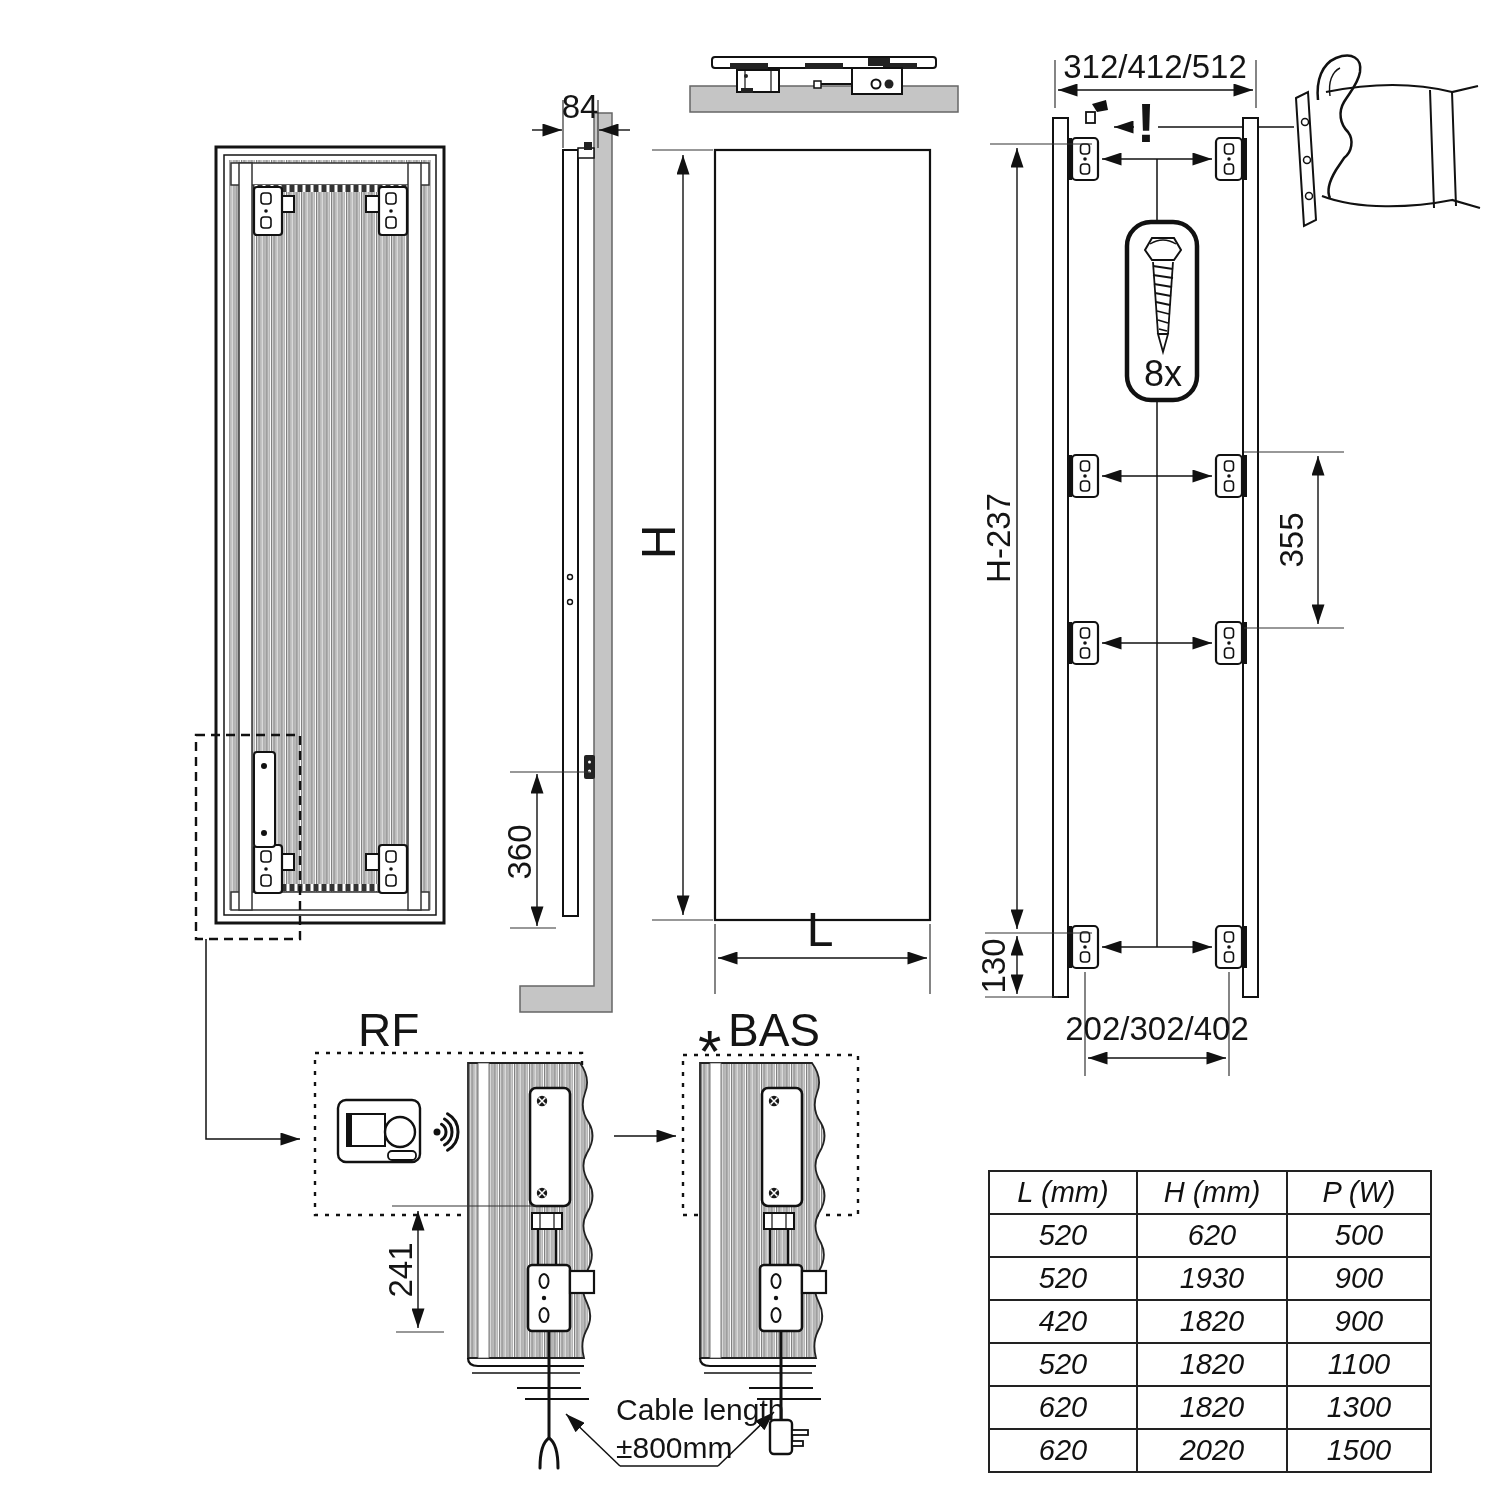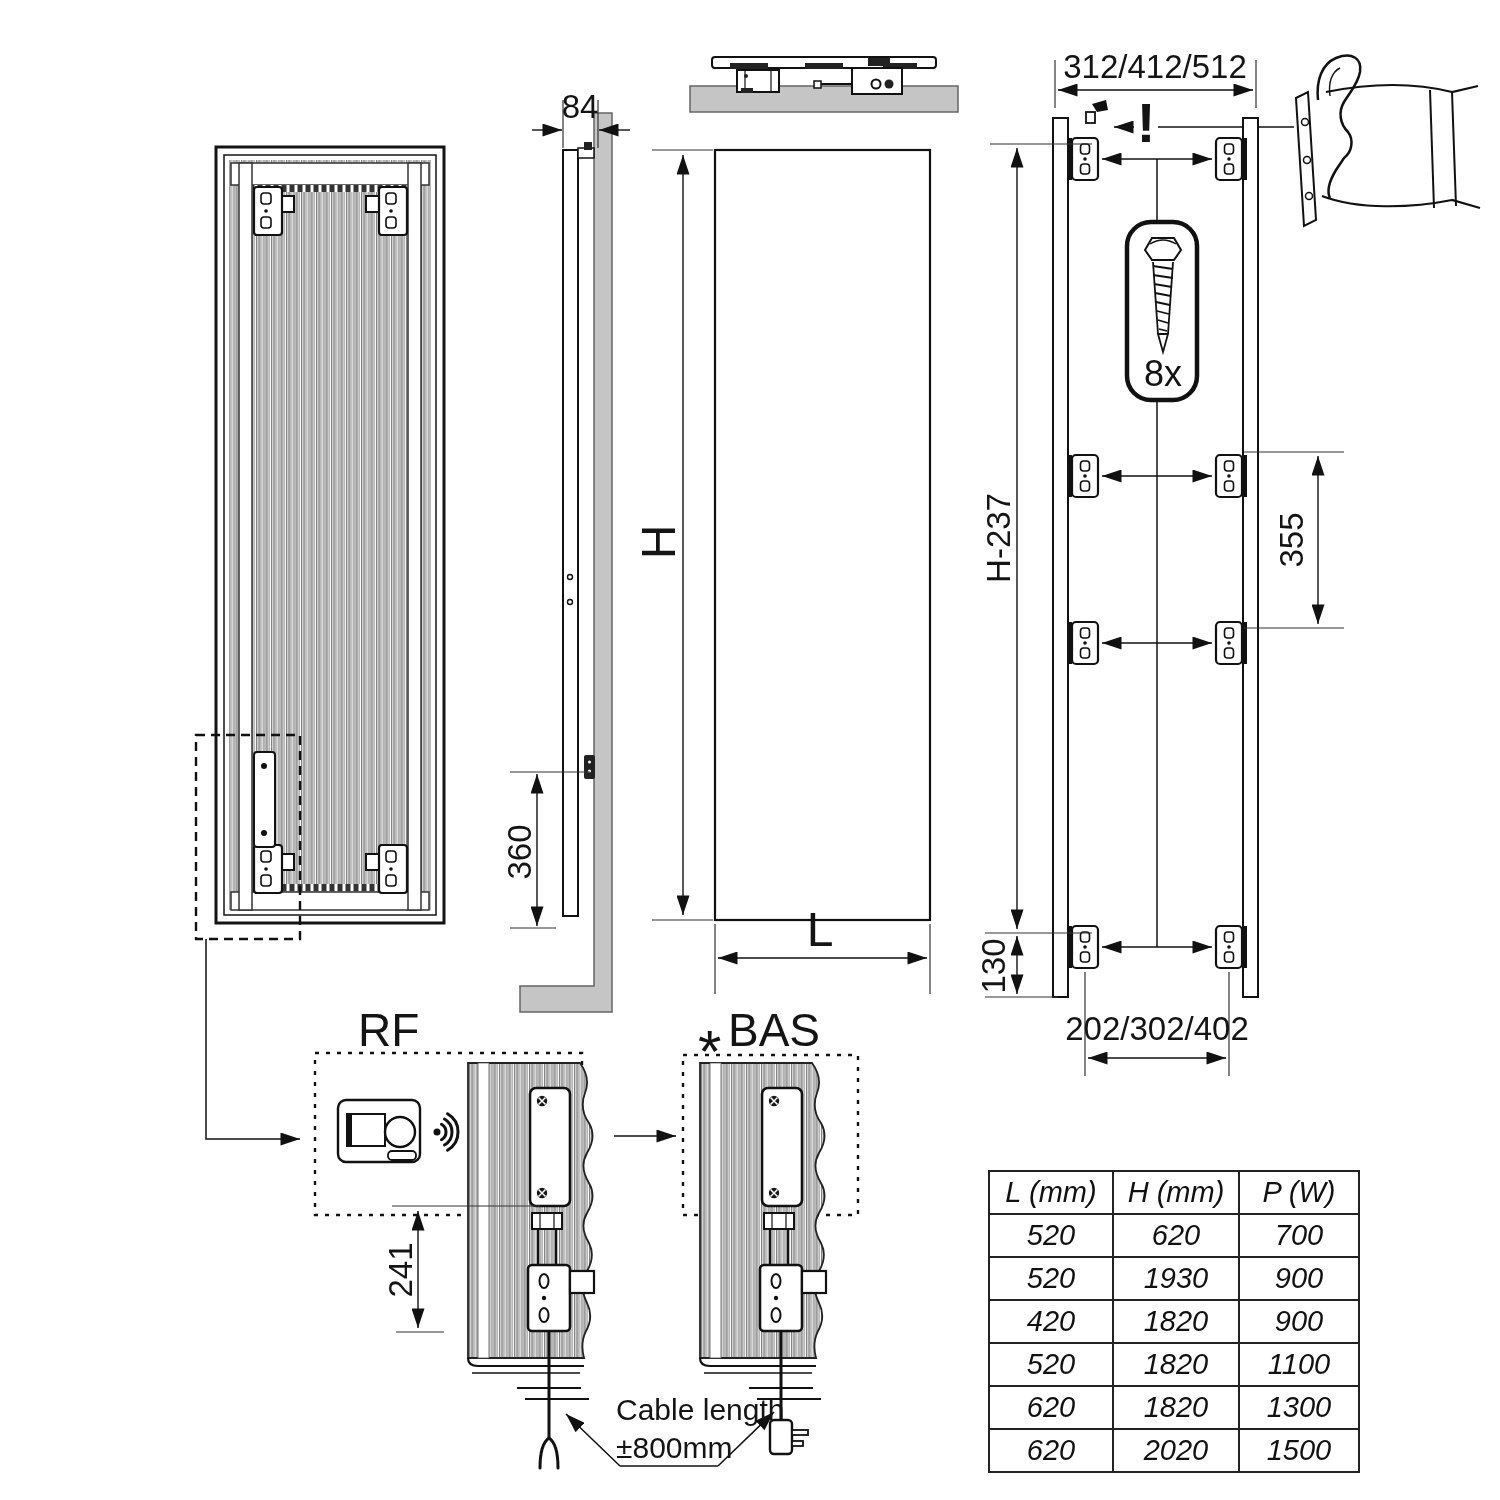--- a/index.html
+++ b/index.html
@@ -11,21 +11,21 @@
   .big{font-size:48px;}
   .cap{font-size:46px;}
   .mid{font-size:36px;}
   .warn{font-size:56px;font-weight:bold;}
   .cable{font-size:30px;}
   .star{font-size:60px;}
   .spec-table{position:absolute;left:988px;top:1170px;border-collapse:collapse;
               font-family:"Liberation Sans",sans-serif;font-style:italic;font-size:29px;color:#111;
               background:#fff;}
   .spec-table th,.spec-table td{border:2px solid #222;text-align:center;font-weight:400;
-              height:41px;padding:0 0;}
+              height:41px;padding:0 12px;}
   .spec-table .c1{width:122px;} .spec-table .c2{width:124px;} .spec-table .c3{width:118px;text-align:center;}
 </style>
 </head>
 <body>
 
 <div class="canvas">
 <svg width="1500" height="1500" viewBox="0 0 1500 1500">
   <defs>
     <marker id="arw" viewBox="0 0 12 8" refX="12" refY="4" markerWidth="20" markerHeight="13" markerUnits="userSpaceOnUse" orient="auto-start-reverse">
       <path d="M0,0 L12,4 L0,8 Z" fill="#111"></path>
@@ -316,21 +316,21 @@
     <tr>
       <th class="c1">L (mm)</th>
       <th class="c2">H (mm)</th>
       <th class="c3">P (W)</th>
     </tr>
   </thead>
   <tbody>
     <tr>
       <td>520</td>
       <td>620</td>
-      <td>700</td>
+      <td>500</td>
     </tr>
     <tr>
       <td>520</td>
       <td>1930</td>
       <td>900</td>
     </tr>
     <tr>
       <td>420</td>
       <td>1820</td>
       <td>900</td>

